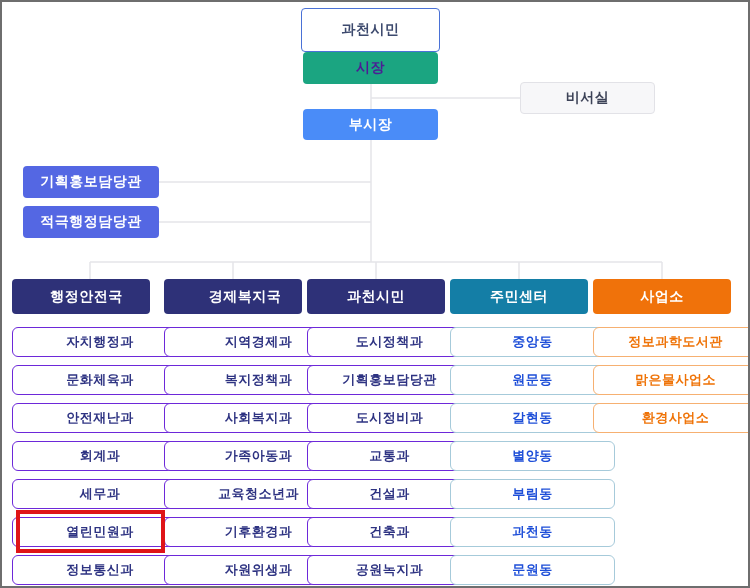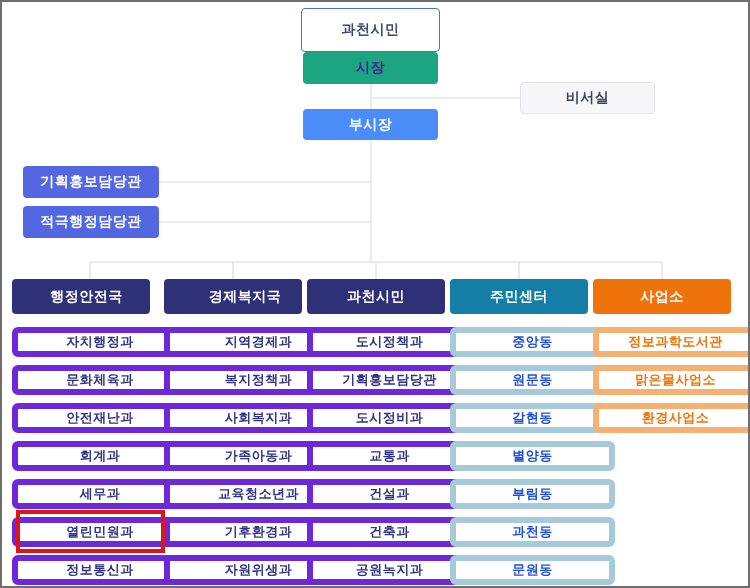--- a/index.html
+++ b/index.html
@@ -19,21 +19,21 @@
   .mayor{left:301px;top:50px;width:135px;height:32px;background:#1ba581;color:#4c1d95;}
   .secretary{left:518px;top:80px;width:135px;height:32px;background:#f7f7f9;
     border:1px solid #e2e2e7;color:#3c4257;font-weight:bold;}
   .deputy{left:301px;top:107px;width:135px;height:31px;background:#4a8cf8;color:#fff;}
   .staff{left:21px;width:136px;height:32px;background:#5467e3;color:#fff;}
   .staff1{top:164px;} .staff2{top:204px;}
   .hdr{top:277px;width:138px;height:35px;color:#fff;font-size:14px;}
   .hdr-navy{background:#2e3178;} .hdr-teal{background:#147ea6;} .hdr-orange{background:#f0720a;}
   .item{
     width:165px;height:30px;background:#fff;border-radius:6px;font-size:13px;
-    border:6px solid #6d28d9;color:#2e3382;
+    border:1px solid #6d28d9;color:#2e3382;
   }
   .item-teal{border-color:#a6cada;color:#1d4ed8;}
   .item-orange{border-color:#f6b071;color:#ef7307;}
   .c1{left:10px;padding-left:11px;} .c2{left:162px;padding-left:24px;} .c3{left:305px;} .c4{left:448px;} .c5{left:591px;}
   .r1{top:325px;} .r2{top:363px;} .r3{top:401px;} .r4{top:439px;}
   .r5{top:477px;} .r6{top:515px;} .r7{top:553px;}
   .highlight{
     position:absolute;left:14px;top:508px;width:149px;height:43px;box-sizing:border-box;
     border:4px solid #df1418;z-index:2;pointer-events:none;background:transparent;
   }

